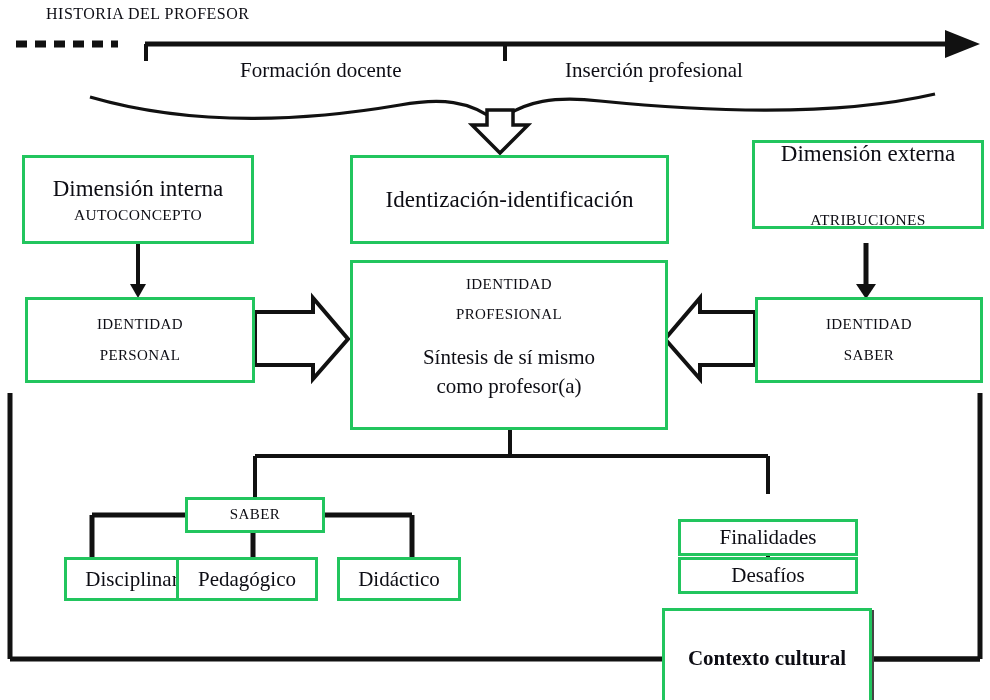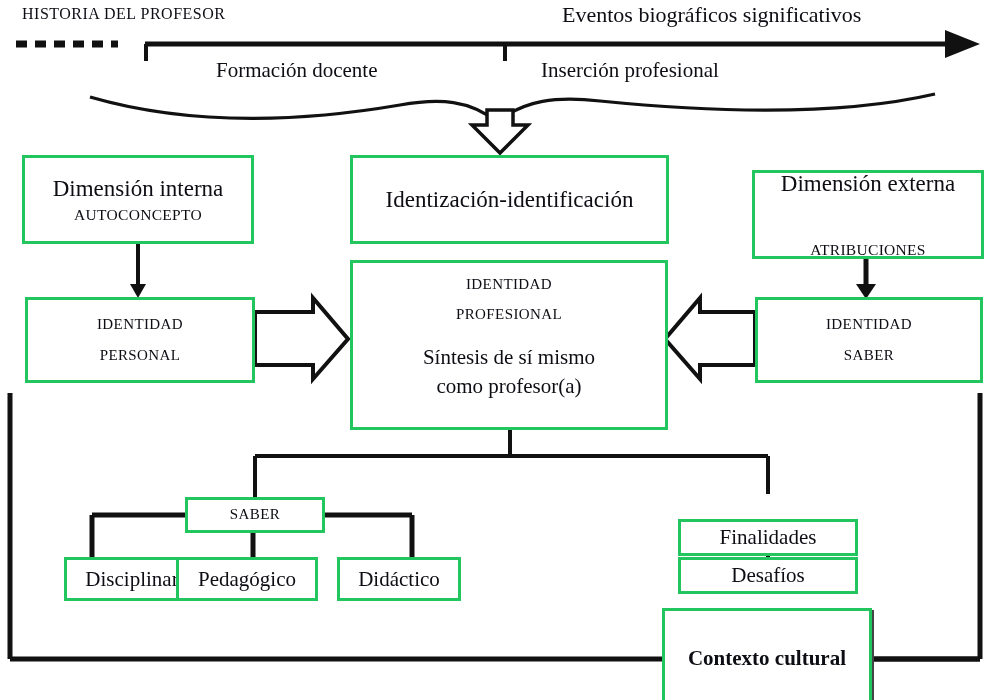--- a/index.html
+++ b/index.html
@@ -25,20 +25,21 @@
     line-height:1.18;
   }
   .lbl{display:block;white-space:nowrap;}
   .big{font-size:23px;}
   .mid{font-size:21px;}
   .small-caps{font-size:15.5px;letter-spacing:.3px;}
   .caps{font-size:15px;letter-spacing:.4px;}
   .free{
     position:absolute;
     white-space:nowrap;
+    margin-left:24px;
   }
   .hdr-caps{font-size:16px;letter-spacing:.5px;}
   .hdr-big{font-size:22px;}
   .era{font-size:21px;}
 </style>
 </head>
 <body>
 
 <div id="root">
 
@@ -99,36 +100,35 @@
       <line x1="768" y1="530" x2="768" y2="557"></line>
     </g>
 
     <g stroke="#111" stroke-width="5" fill="none">
       <line x1="860" y1="659" x2="980" y2="659"></line>
     </g>
   </svg>
 
   <div class="free hdr-caps" style="left:22px;top:5px;">HISTORIA DEL PROFESOR</div>
 
-  <div class="free hdr-big" style="left:562px;top:2px;">Eventos biográficos significativos</div>
 
   <div class="free era" style="left:216px;top:58px;">Formación docente</div>
 
   <div class="free era" style="left:541px;top:58px;">Inserción profesional</div>
 
   <div class="node" style="left:22px;top:155px;width:232px;height:89px;">
     <span class="lbl big">Dimensión interna</span>
     <span class="lbl small-caps" style="margin-top:4px;">AUTOCONCEPTO</span>
   </div>
 
   <div class="node" style="left:350px;top:155px;width:319px;height:89px;">
     <span class="lbl big">Identización-identificación</span>
   </div>
 
-  <div class="node" style="left:752px;top:170px;width:232px;height:89px;gap:40px;">
+  <div class="node" style="left:752px;top:140px;width:232px;height:89px;gap:40px;">
     <span class="lbl big">Dimensión externa</span>
     <span class="lbl small-caps" style="margin-top:4px;">ATRIBUCIONES</span>
   </div>
 
   <div class="node" style="left:25px;top:297px;width:230px;height:86px;">
     <span class="lbl caps">IDENTIDAD</span>
     <span class="lbl caps" style="margin-top:13px;">PERSONAL</span>
   </div>
 
   <div class="node" style="left:755px;top:297px;width:228px;height:86px;">

